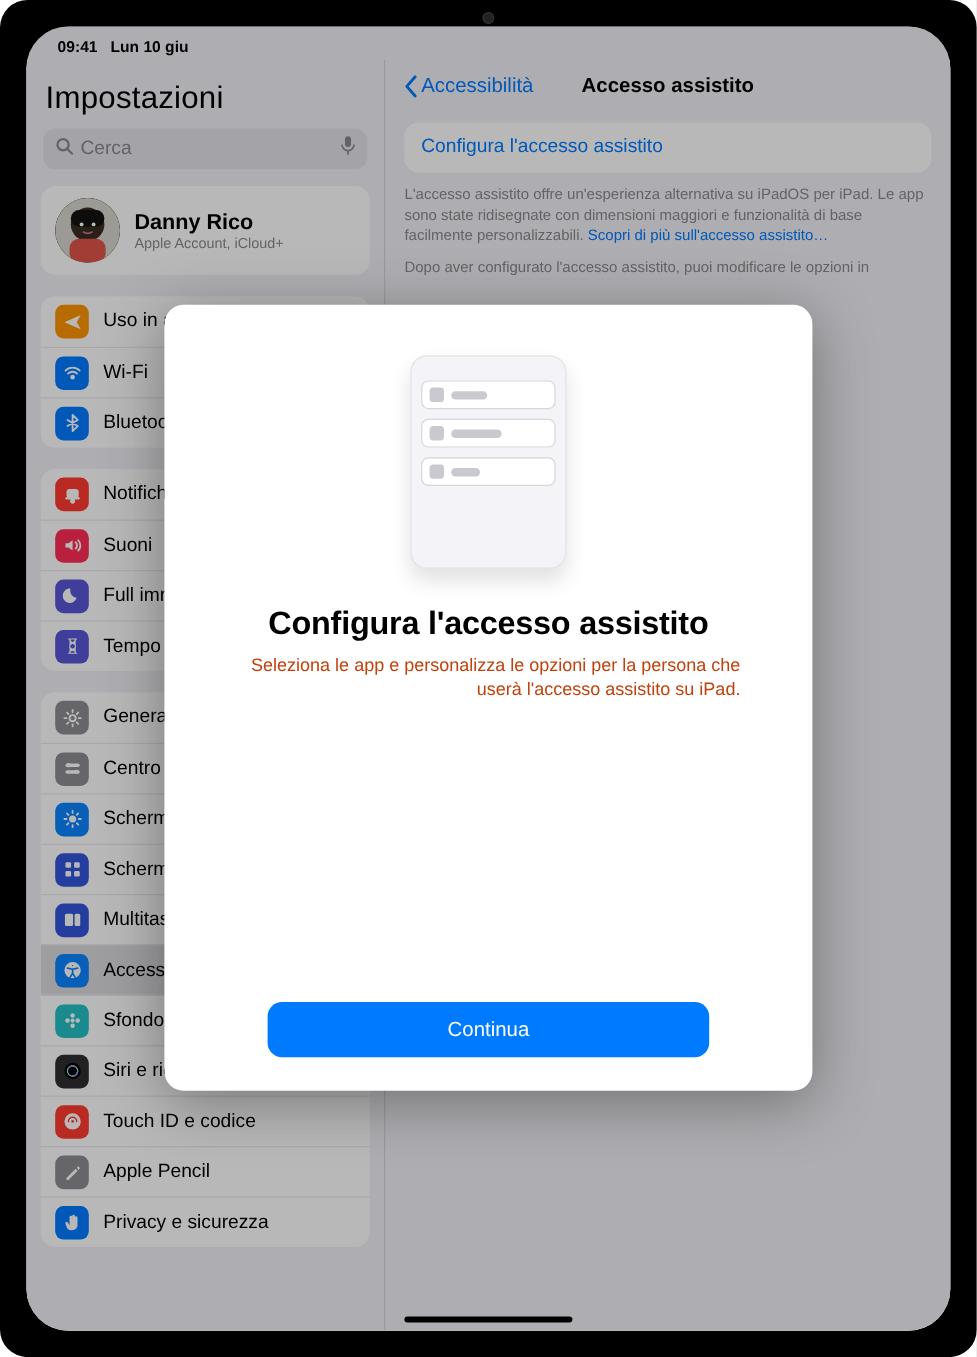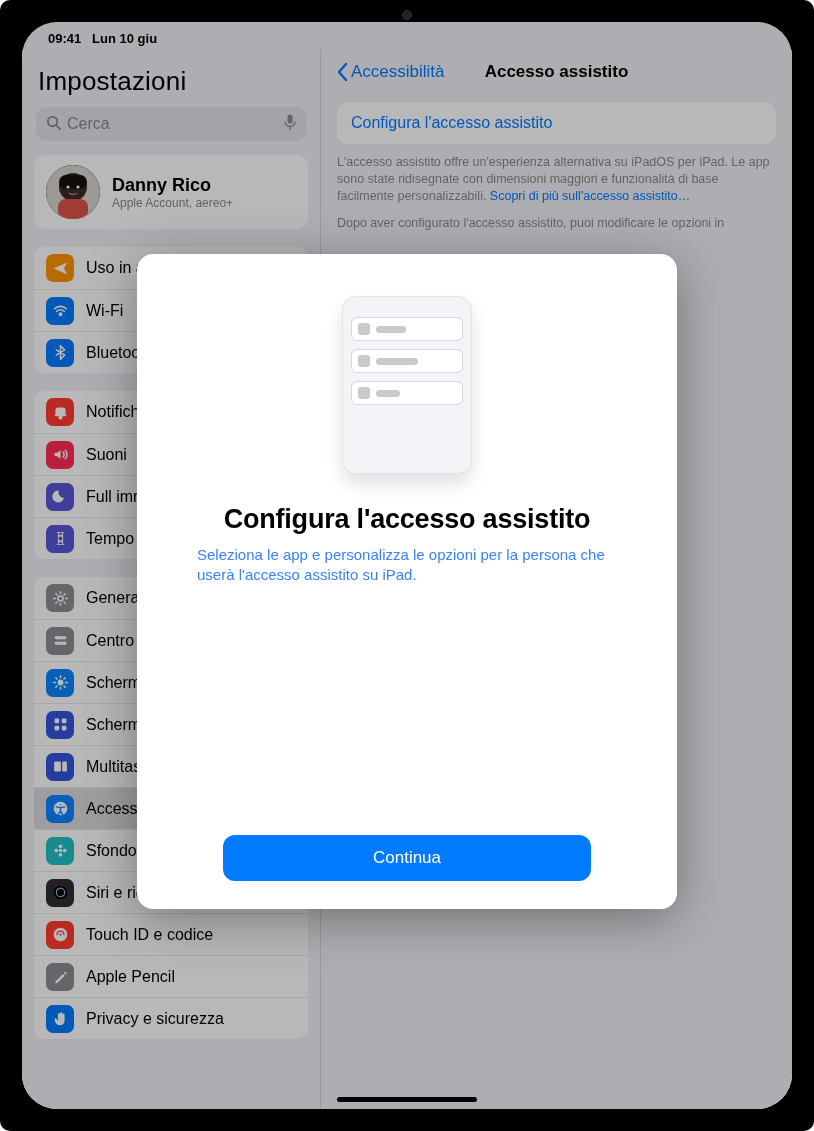--- a/index.html
+++ b/index.html
@@ -4,21 +4,21 @@
 <style>
   * { box-sizing: border-box; margin:0; padding:0; }
   body {
     font-family: -apple-system, "Helvetica Neue", Helvetica, Arial, sans-serif;
     background:#fff;
     display:flex; align-items:center; justify-content:center;
     min-height:1131px;
   }
   .device {
     width:814px; height:1131px;
-    background:#000; border-radius:10px;
+    background:#000; border-radius:23px;
     padding:22px;
     position:relative;
   }
   .screen {
     width:100%; height:100%; background:#f2f2f7;
     border-radius:35px; overflow:hidden; position:relative;
   }
   .camera {
     position:absolute; top:10px; left:50%; transform:translateX(-50%);
     width:10px; height:10px; background:#222; border-radius:50%;
@@ -122,21 +122,21 @@
     background:#fff; border:1px solid #d6d6db; border-radius:6px;
     height:24px; display:flex; align-items:center; gap:6px; padding:0 6px;
   }
   .illus-row .sq{width:12px;height:12px;background:#c9c9cf;border-radius:3px;}
   .illus-row .bar{height:7px;background:#c9c9cf;border-radius:4px;}
   .illus-row .b1{width:30px;} .illus-row .b2{width:42px;} .illus-row .b3{width:24px;}
   .modal h2{
     font-size:27px; font-weight:700; margin-top:30px; text-align:center; letter-spacing:-0.2px;
   }
   .modal p{
-    font-size:15px; color:#3b82f6; text-align:left; line-height:1.35; margin-top:10px;
+    font-size:15px; color:#c2410c; text-align:right; line-height:1.35; margin-top:10px;
     max-width:420px;
   }
   .modal .spacer{flex:1;}
   .continue{
     width:368px; height:46px; background:#007aff; color:#fff; border:none;
     border-radius:12px; font-size:17px; font-weight:500; cursor:pointer;
   }
   
   .home-ind{position:absolute; bottom:7px; left:50%; transform:translateX(-50%); width:140px; height:5px; background:#000; border-radius:3px; z-index:70;}
 </style>
@@ -192,21 +192,21 @@
                   <circle cx="27" cy="22" r="14" fill="#3a2d23"></circle>
                   <rect x="13" y="10" width="28" height="14" rx="7" fill="#151210"></rect>
                   <circle cx="22" cy="22" r="1.6" fill="#fff"></circle>
                   <circle cx="32" cy="22" r="1.6" fill="#fff"></circle>
                   <path d="M23 28q4 3 8 0" stroke="#c79" stroke-width="1.4" fill="none"></path>
                   <rect x="12" y="34" width="30" height="20" rx="8" fill="#e0554a"></rect>
                 </svg>
             </div>
             <div class="acc-text">
               <div class="name">Danny Rico</div>
-              <div class="sub">Apple Account, aereo+</div>
+              <div class="sub">Apple Account, iCloud+</div>
             </div>
           </div>
         </div>
 
         <div class="card group" id="g1">
             <div class="row">
               <div class="icon-box" style="background: rgb(255, 149, 0);">
                 <svg width="17" height="17" viewBox="0 0 20 20" fill="none" stroke="#fff" stroke-width="1.8" stroke-linecap="round" stroke-linejoin="round">
                   <path d="M2 10l16-7-4 7 4 7-16-7z" fill="#fff" stroke="none"></path>
                 </svg>

